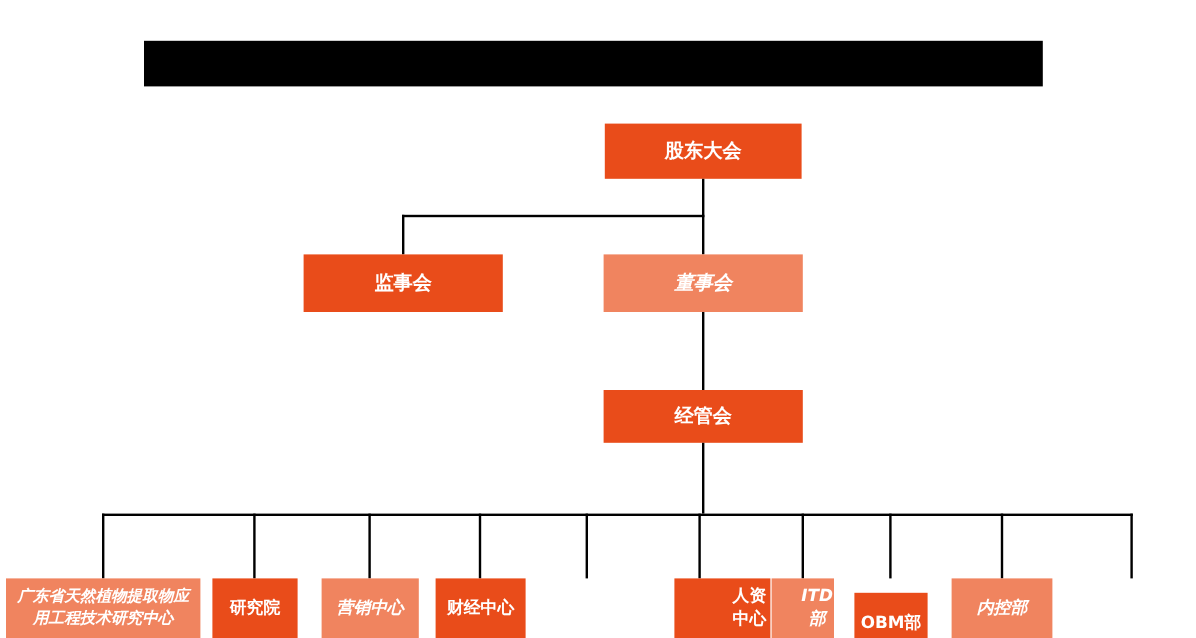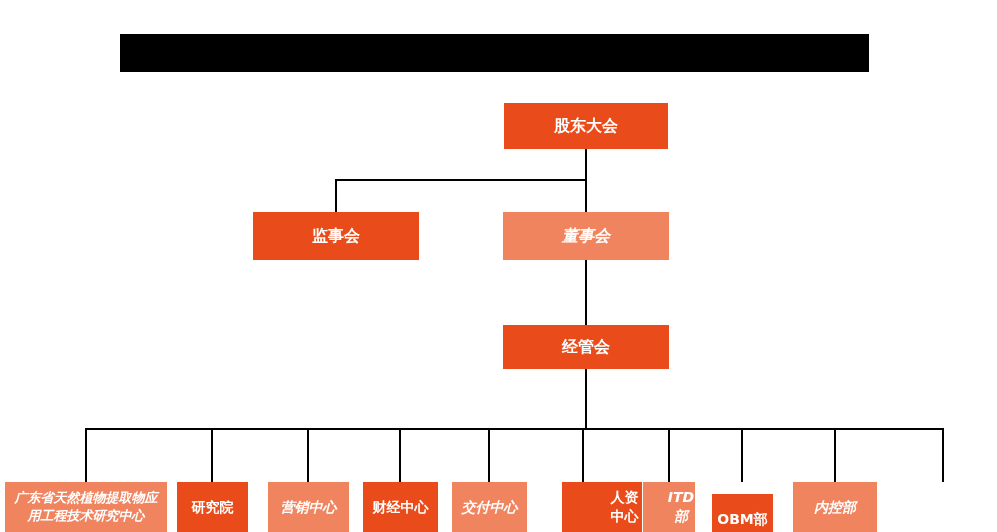--- a/index.html
+++ b/index.html
@@ -76,19 +76,18 @@
   <div class="line" style="left:582px; top:416px; width:2px; height:54px;"></div>
   <div class="line" style="left:668px; top:416px; width:2px; height:54px;"></div>
   <div class="line" style="left:741px; top:416px; width:2px; height:54px;"></div>
   <div class="line" style="left:834px; top:416px; width:2px; height:54px;"></div>
   <div class="line" style="left:942px; top:416px; width:2px; height:54px;"></div>
 
   <div class="node secondary fs13" style="left:5px; top:470px; width:162px; height:50px;">广东省天然植物提取物应用工程技术研究中心</div>
   <div class="node primary fs14" style="left:177px; top:470px; width:71px; height:50px;">研究院</div>
   <div class="node secondary fs14" style="left:268px; top:470px; width:81px; height:50px;">营销中心</div>
   <div class="node primary fs14" style="left:363px; top:470px; width:75px; height:50px;">财经中心</div>
-  <div class="node secondary fs14" style="left:452px; top:470px; width:75px; height:50px;">交付中心</div>
   <div class="node primary fs14" style="left:562px; top:470px; width:80px; height:50px;padding-left:45px;">人资中心</div>
   <div class="node secondary fs14" style="left:643px; top:470px; width:52px; height:50px;padding-left:24px;">ITD部</div>
   <div class="node primary fs14" style="left:712px; top:482px; width:61px; height:50px;">OBM部</div>
   <div class="node secondary fs14" style="left:793px; top:470px; width:84px; height:50px;">内控部</div>
 
 </div>
 
 </body></html>

